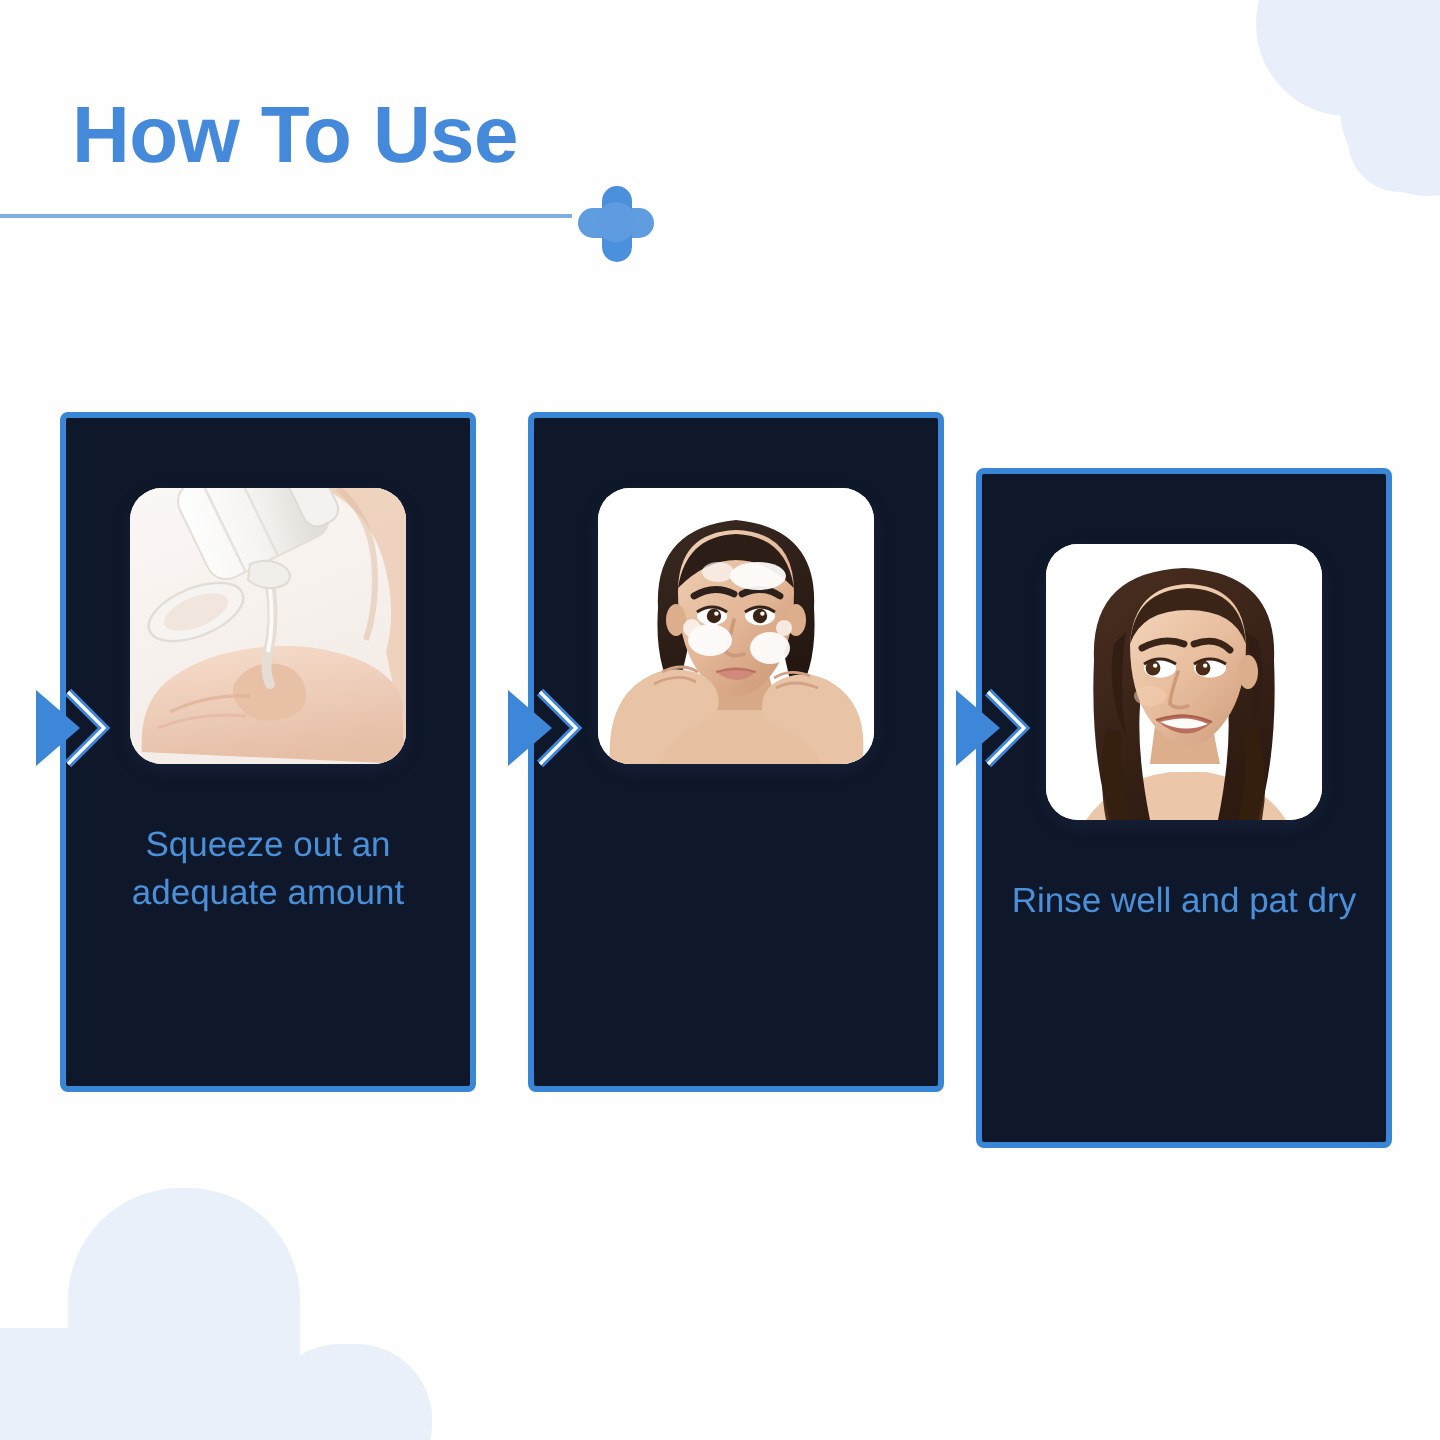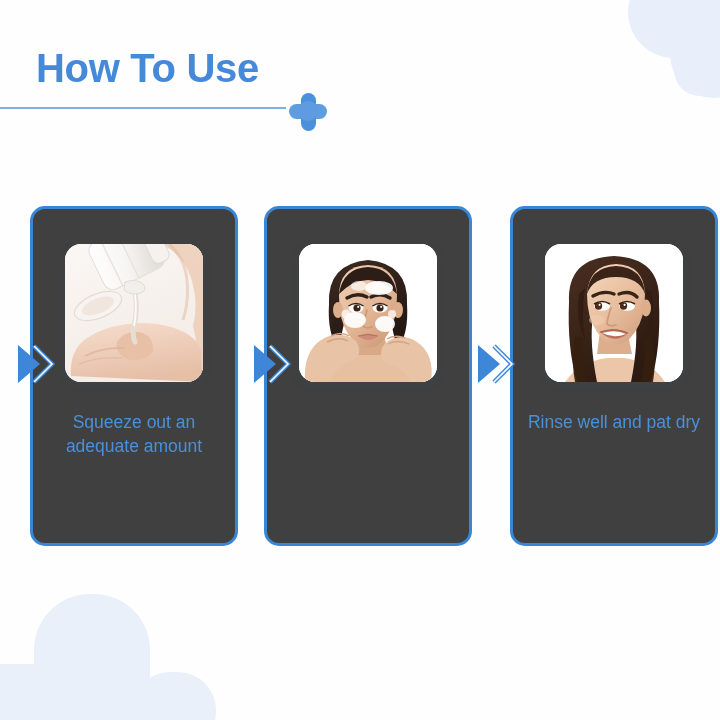--- a/index.html
+++ b/index.html
@@ -113,26 +113,26 @@
     width: 720px;
     height: 340px;
   }
   .card {
     position: absolute;
     top: 0;
     width: 208px;
     height: 340px;
     box-sizing: border-box;
     border: 3px solid #3A86D6;
-    border-radius: 15px;
-    background: #404040;
+    border-radius: 4px;
+    background: #0f172a;
   }
   .card-1 { left: 30px; }
   .card-2 { left: 264px; }
-  .card-3 { left: 510px; }
+  .card-3 { left: 488px; margin-top: 28px; }
 
   .card-inner {
     position: relative;
     width: 100%;
     height: 100%;
     display: flex;
     flex-direction: column;
     align-items: center;
   }
 

